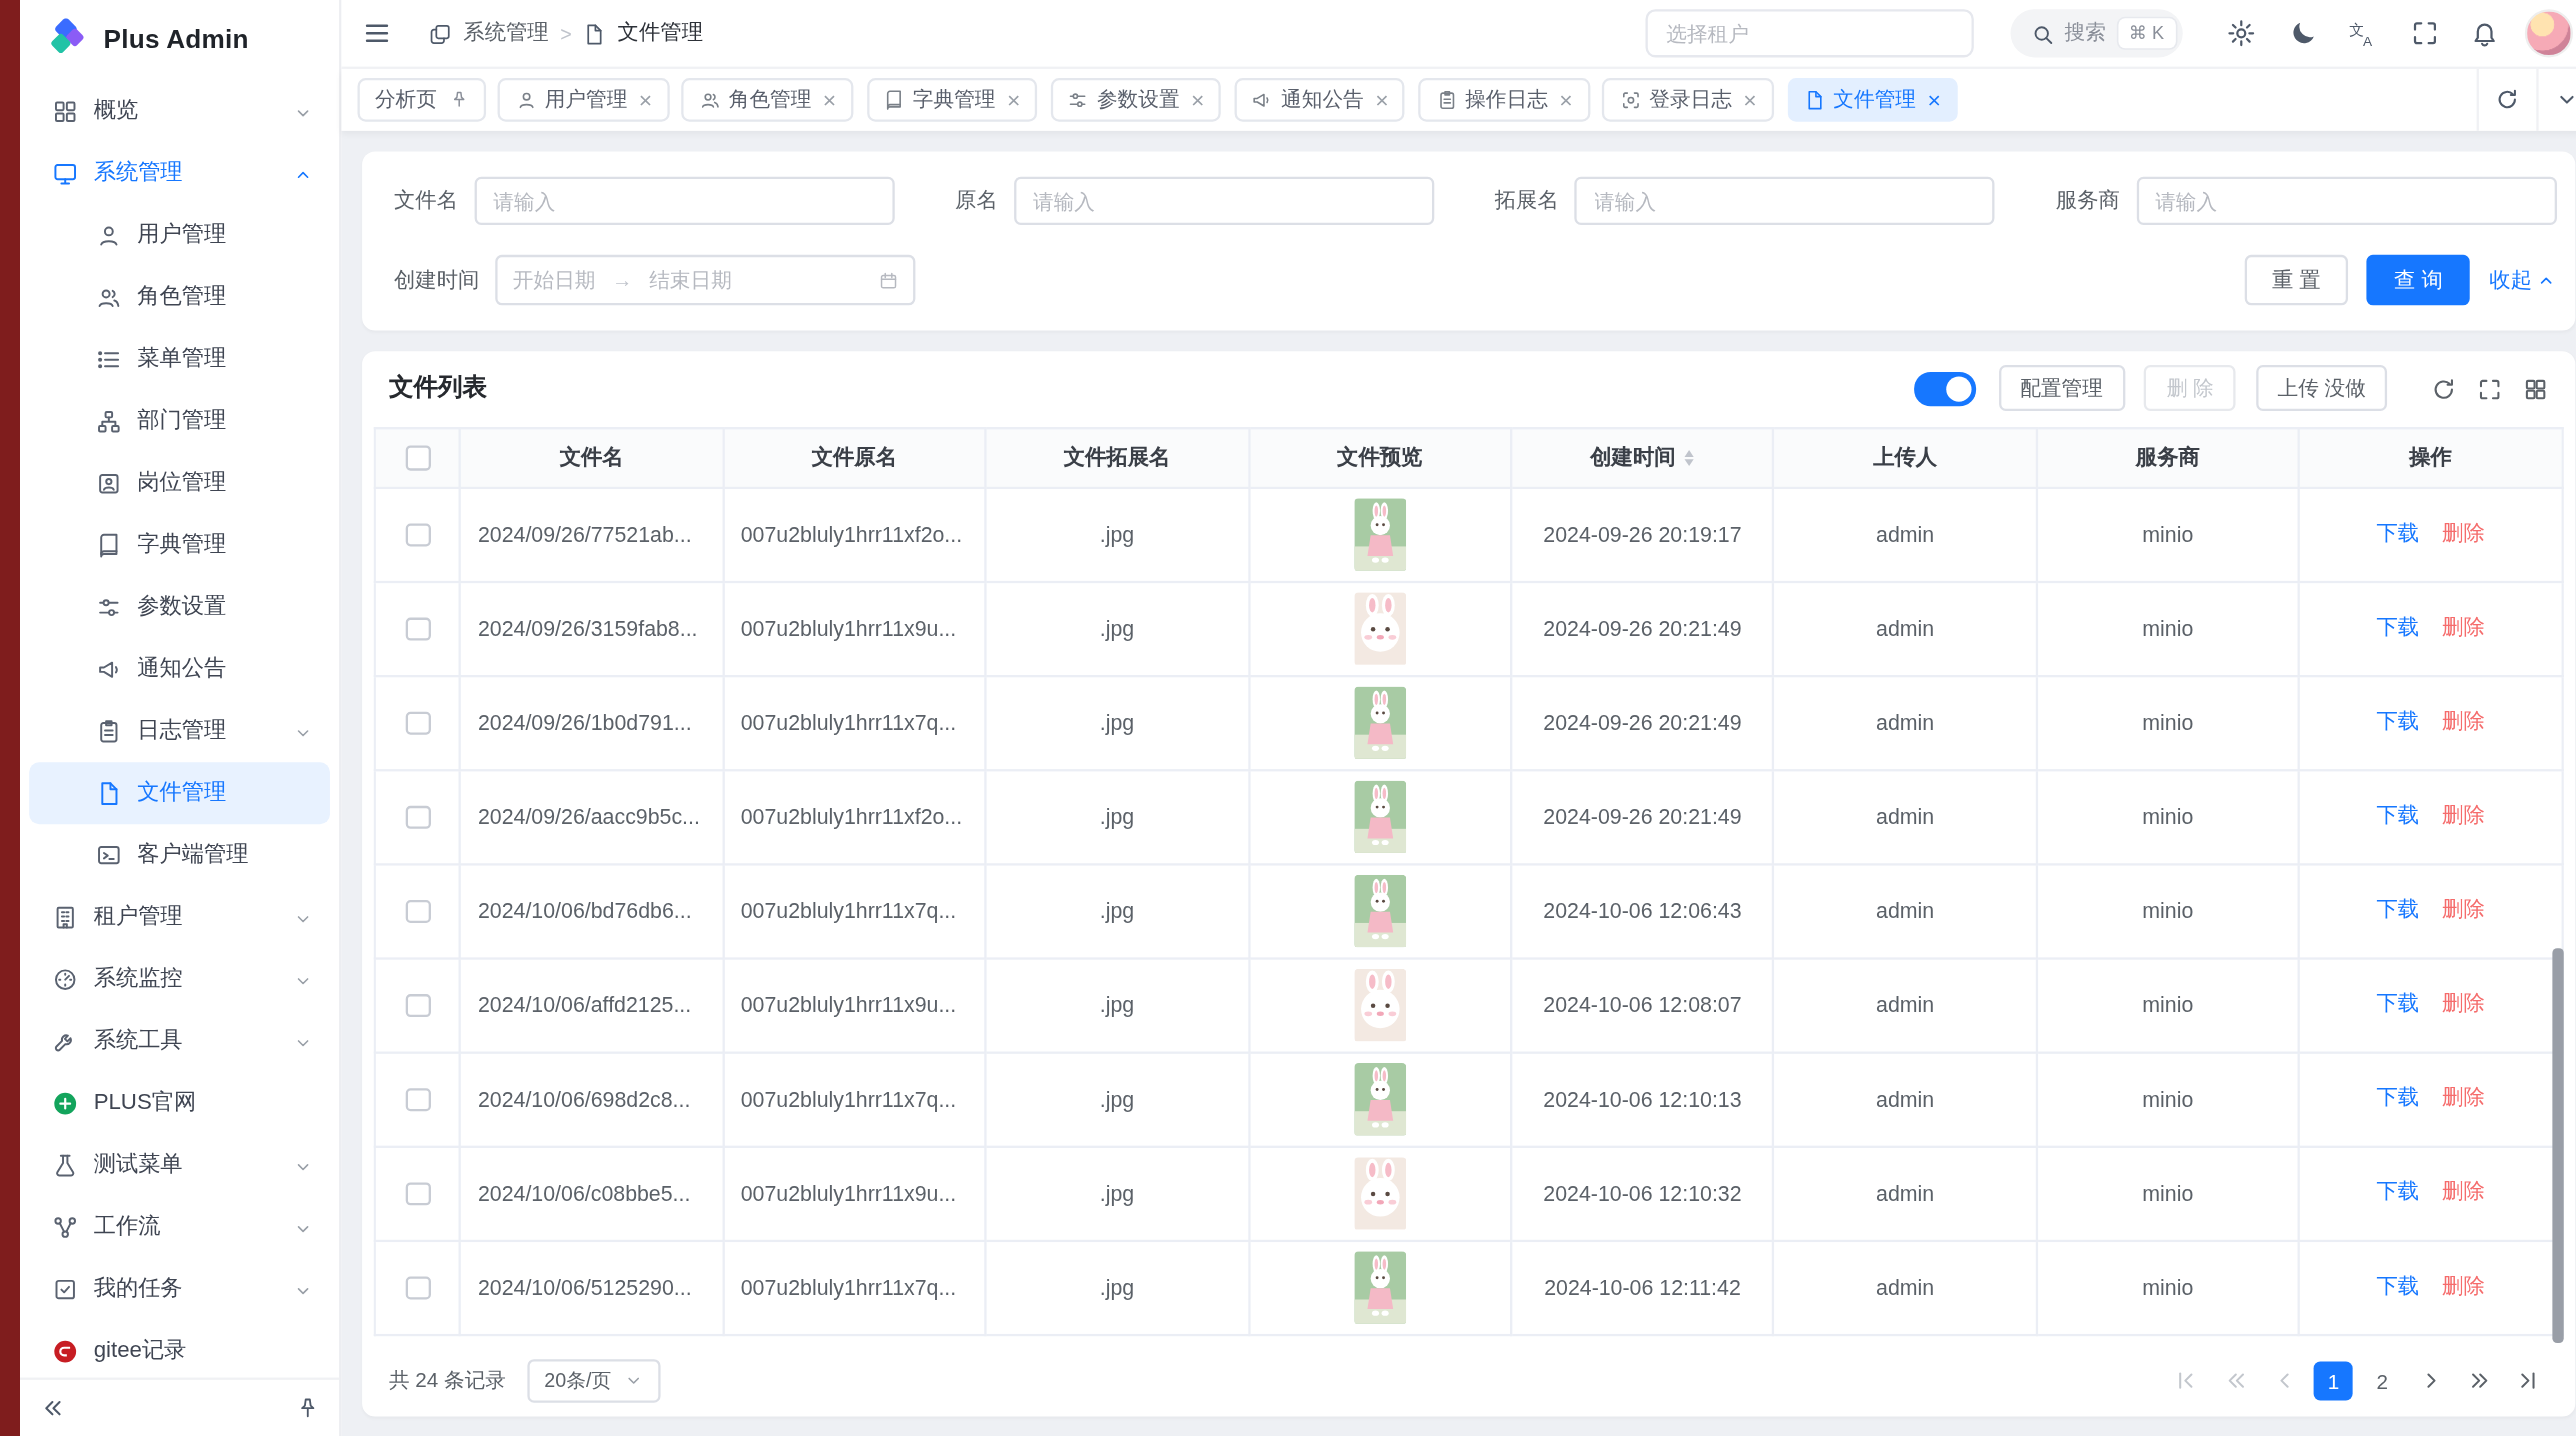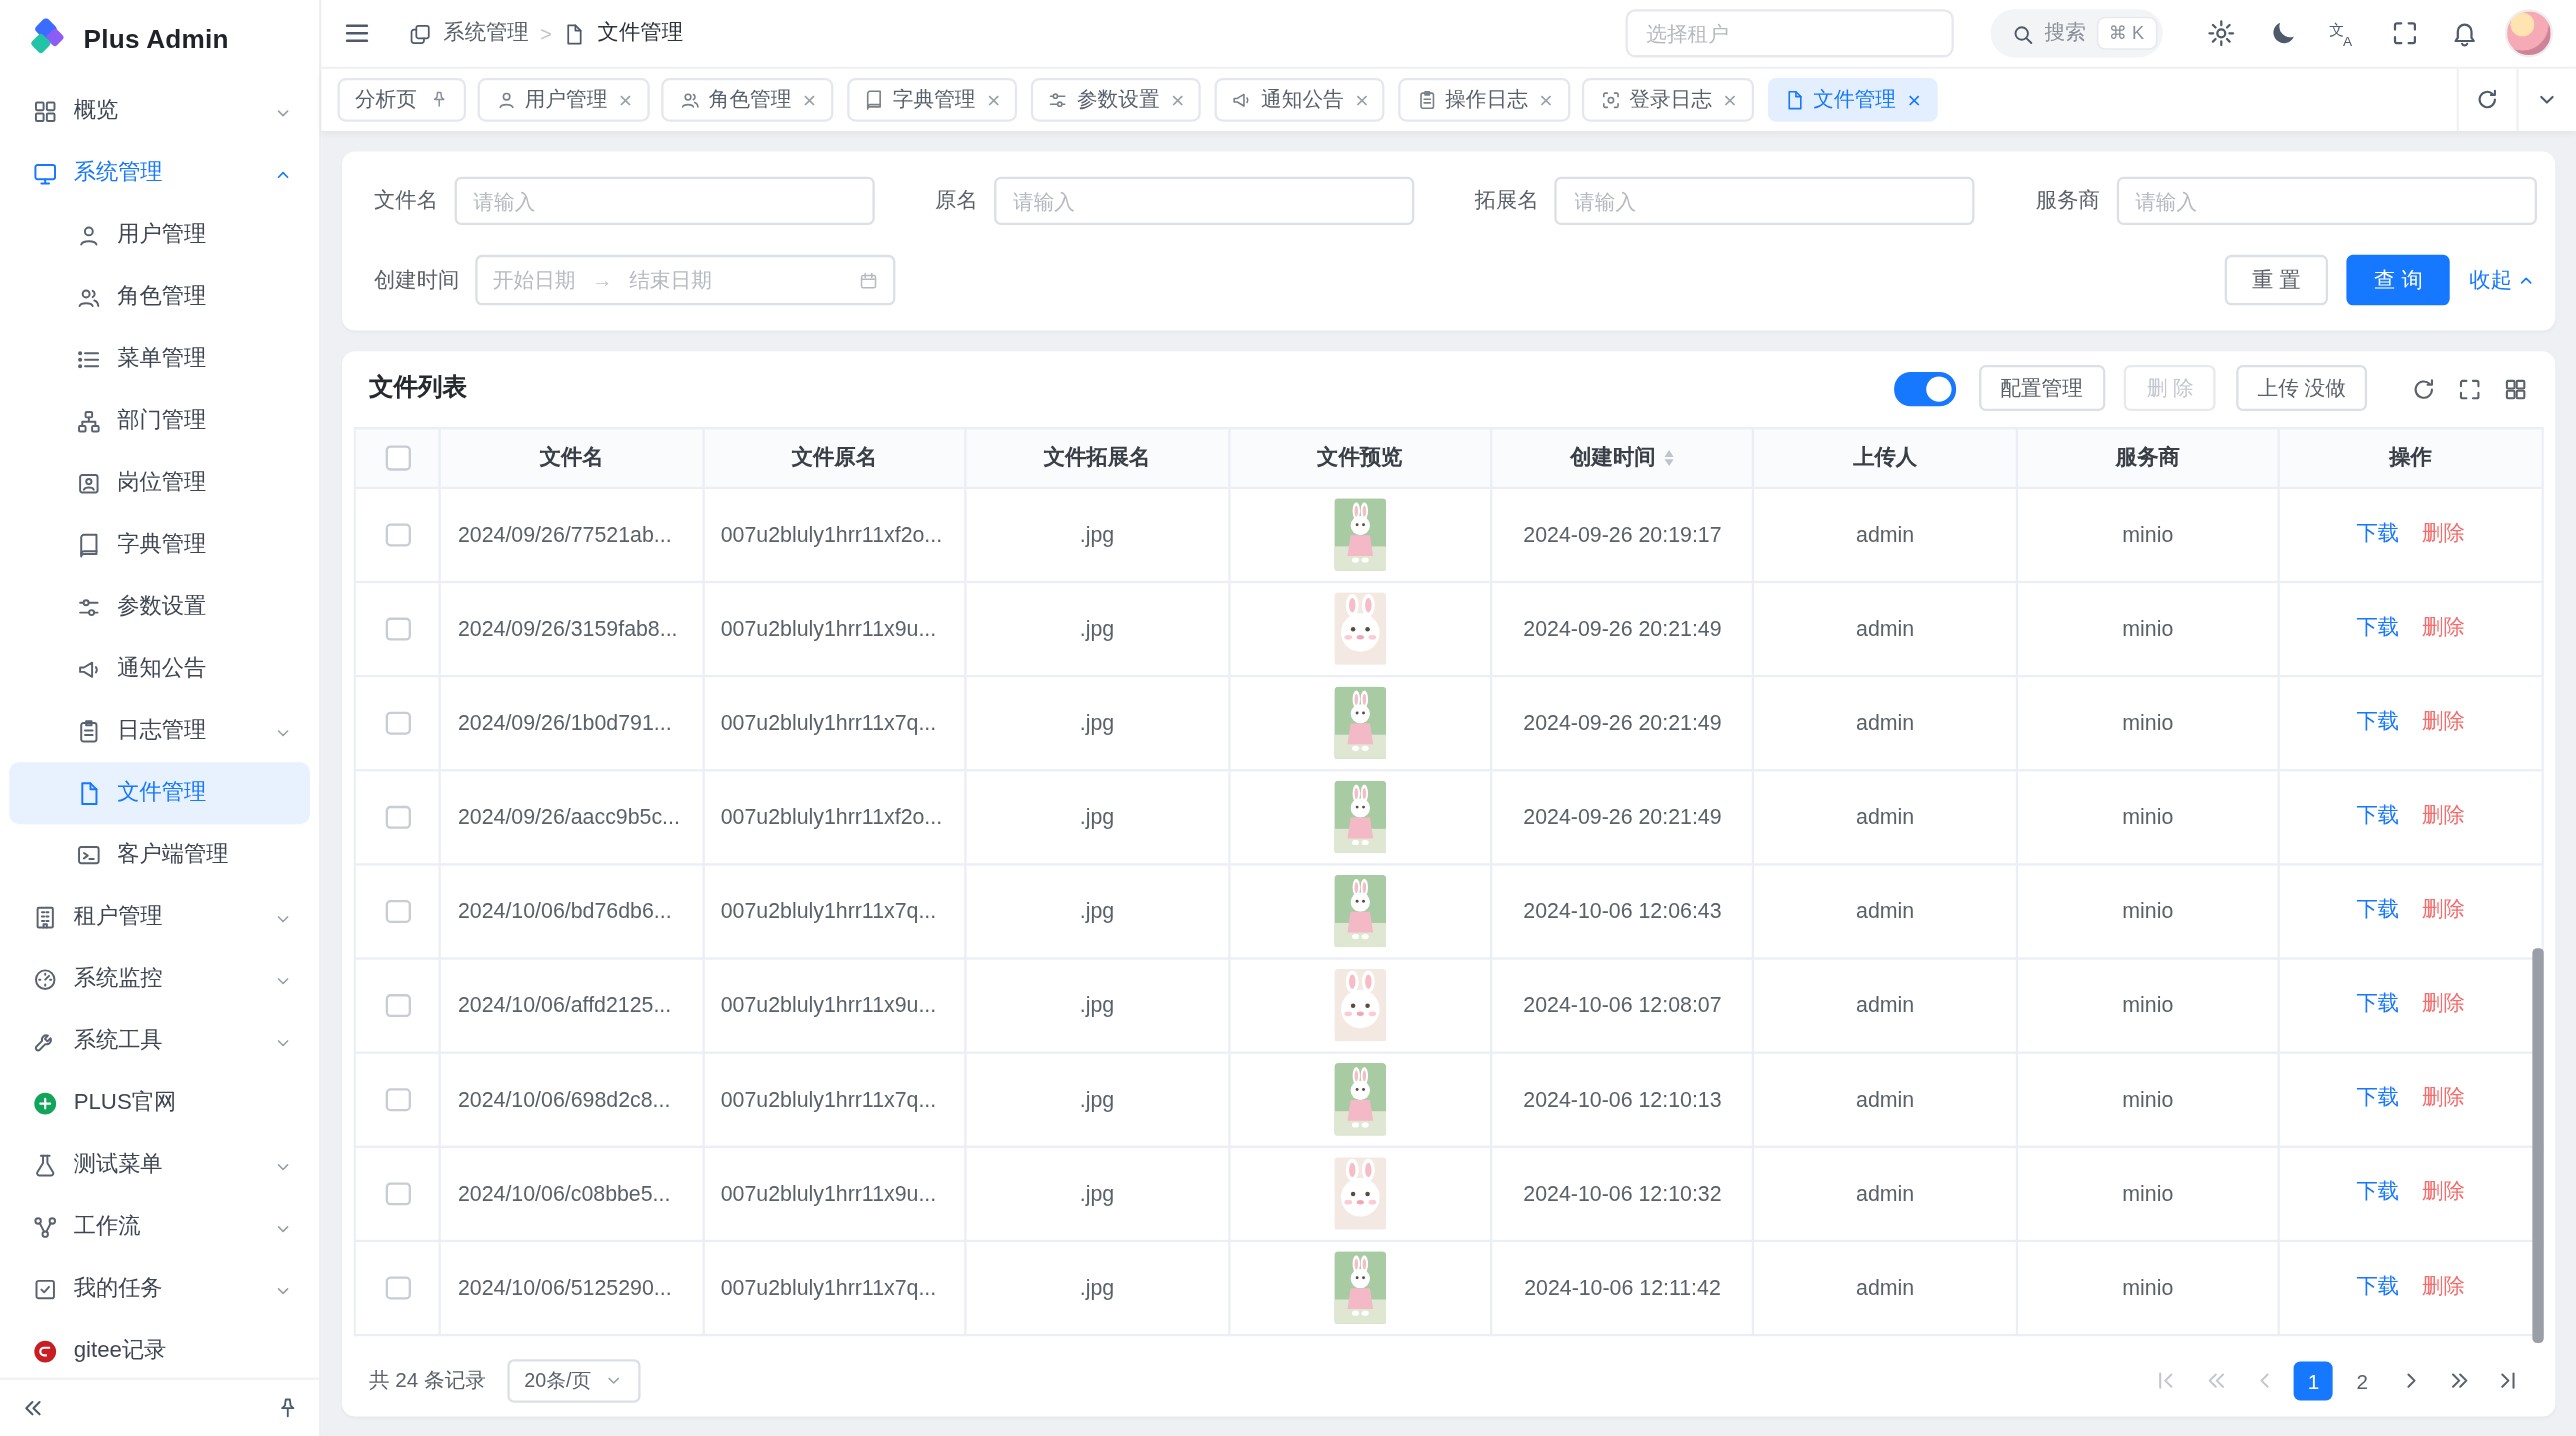--- a/index.html
+++ b/index.html
@@ -1,18 +1,18 @@
 <!DOCTYPE html>
 <html style="font-size:11.4px"><head>
 <meta charset="utf-8">
 <style>
   * { margin:0; padding:0; box-sizing:border-box; }
   html,body { width:100%; height:100%; }
   body { font-family:"Liberation Sans","DejaVu Sans",sans-serif; background:#eef0f4; }
-  .viewport { width:2576px; height:1437px; overflow:hidden; background:#7f1d1d; }
+  .viewport { width:2576px; height:1437px; overflow:hidden; background:#7f1d1d;padding-left:20px; }
   .scale { width:1122px; height:626px; transform:scale(2.2959); transform-origin:0 0; display:flex; color:#303133; font-size:9.3px; background:#eef0f4; }
 
   svg { display:block; }
   .tbi { display:inline-flex; align-items:center; justify-content:center; width:13px; height:13px; color:#4e5969; }
   .tbi svg { width:13px; height:13px; }
   .tbi.sm, .tbi.sm svg { width:10px; height:10px; }
   .tbi.xs, .tbi.xs svg { width:8.6px; height:8.6px; }
 
   
   .sidebar { width:140px; background:#fff; border-right:0.7px solid #ecedf1; display:flex; flex-direction:column; flex:none; }

